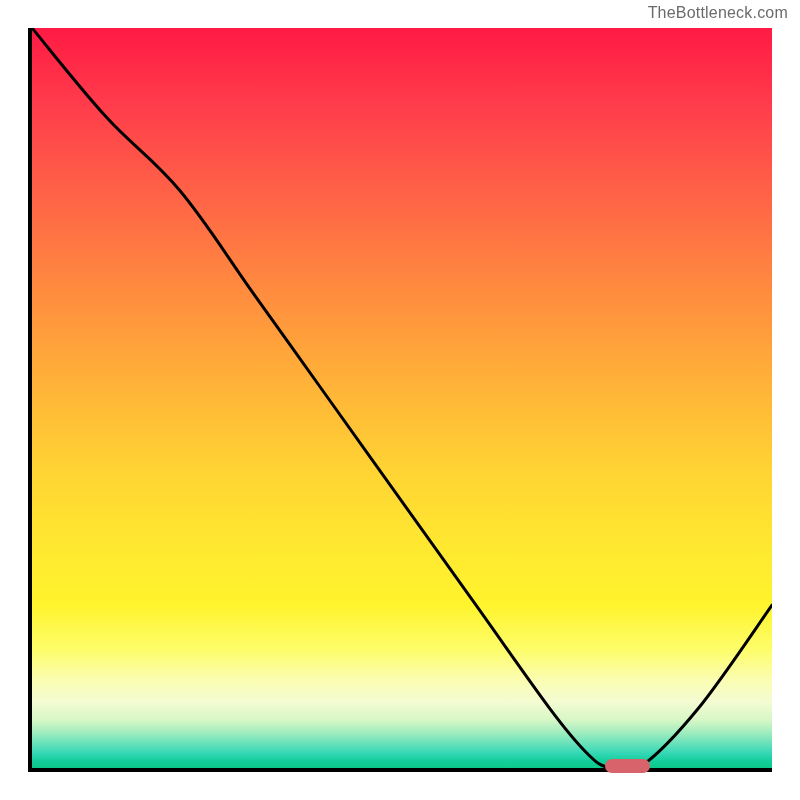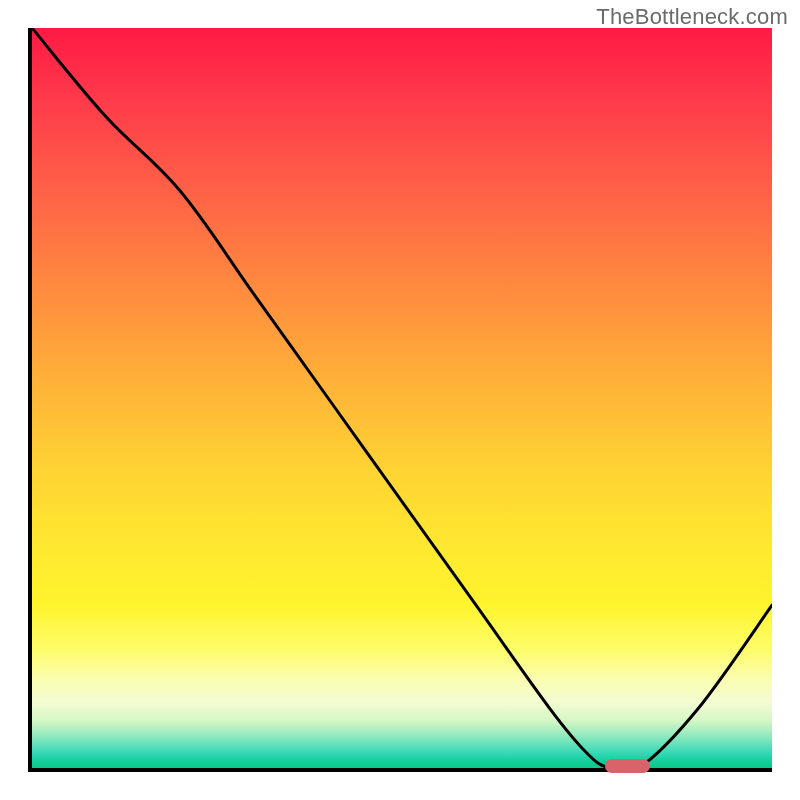--- a/index.html
+++ b/index.html
@@ -8,21 +8,21 @@
     width: 800px;
     height: 800px;
     background: #ffffff;
     font-family: Arial, Helvetica, sans-serif;
     position: relative;
   }
   .watermark {
     position: absolute;
     top: 4px;
     right: 12px;
-    font-size: 22px;
+    font-size: 16px;
     color: #6b6b6b;
     font-weight: 500;
     letter-spacing: 0.2px;
   }
   .plot-area {
     position: absolute;
     left: 28px;
     top: 28px;
     width: 744px;
     height: 744px;

